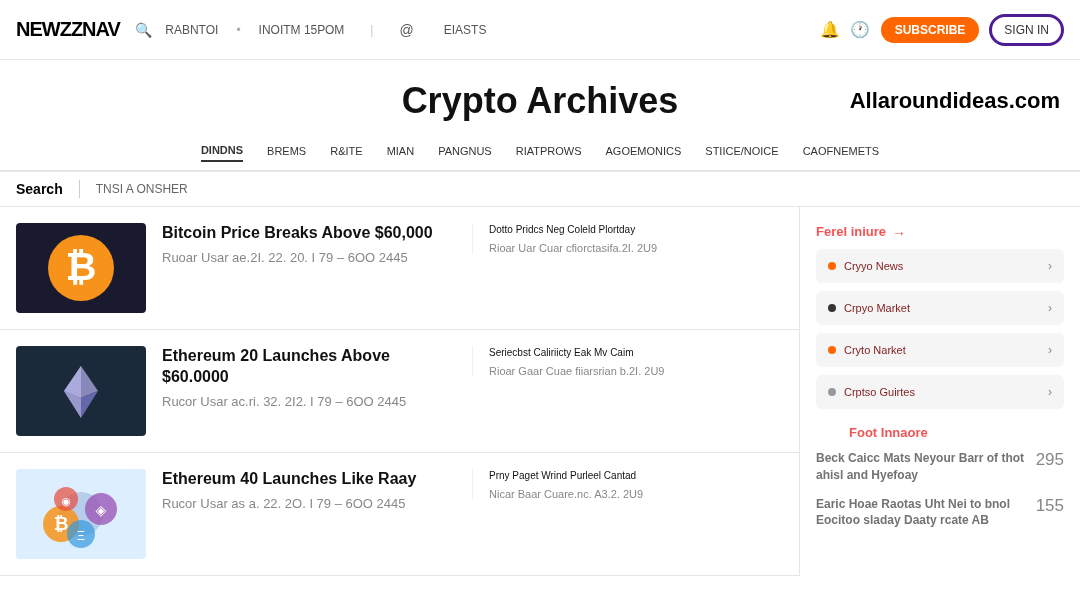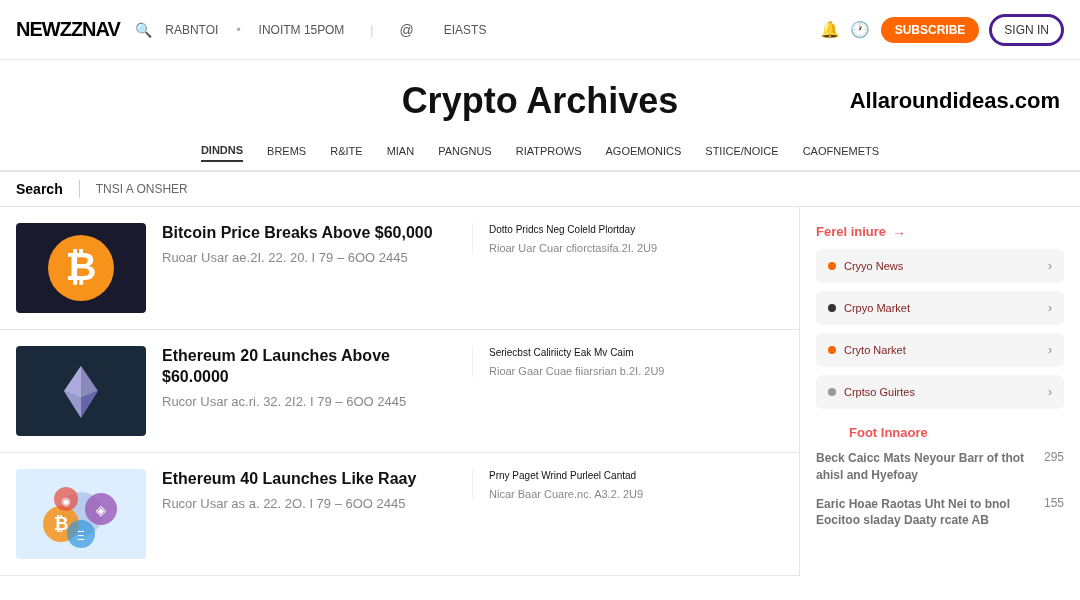--- a/index.html
+++ b/index.html
@@ -111,21 +111,21 @@
     .sidebar-cat-label { font-size: 11px; color: #7f1d1d; font-weight: 400; }
     .sidebar-cat-chevron { font-size: 12px; color: #888; }
 
     .sidebar-footer-title {
       font-size: 13px; font-weight: bold; color: #e55; margin: 16px 0 10px;
       display: flex; align-items: center; gap: 6px; padding-left: 33px;
     }
     .sidebar-post-item { margin-bottom: 12px; }
     .sidebar-post-row { display: flex; justify-content: space-between; align-items: flex-start; }
     .sidebar-post-text { font-size: 12px; color: #737373; line-height: 1.4; flex: 1; font-weight: bold; }
-    .sidebar-post-count { font-size: 12px; color: #888; margin-left: 8px; flex-shrink: 0; }
+    .sidebar-post-count { font-size: 17px; color: #888; margin-left: 8px; flex-shrink: 0; }
 
   </style>
 </head>
 <body>
 
 <nav class="top-nav">
   <span class="logo">NEWZZNAV</span>
   <span class="nav-search-icon">🔍</span>
   <div class="nav-meta">
     <span>RABNTOI</span>

